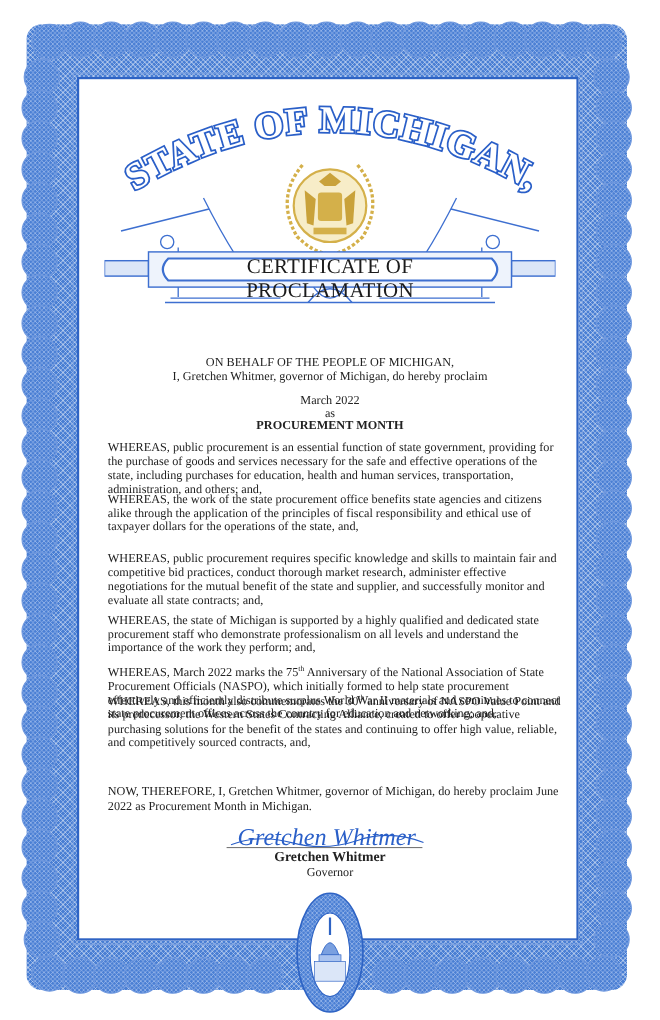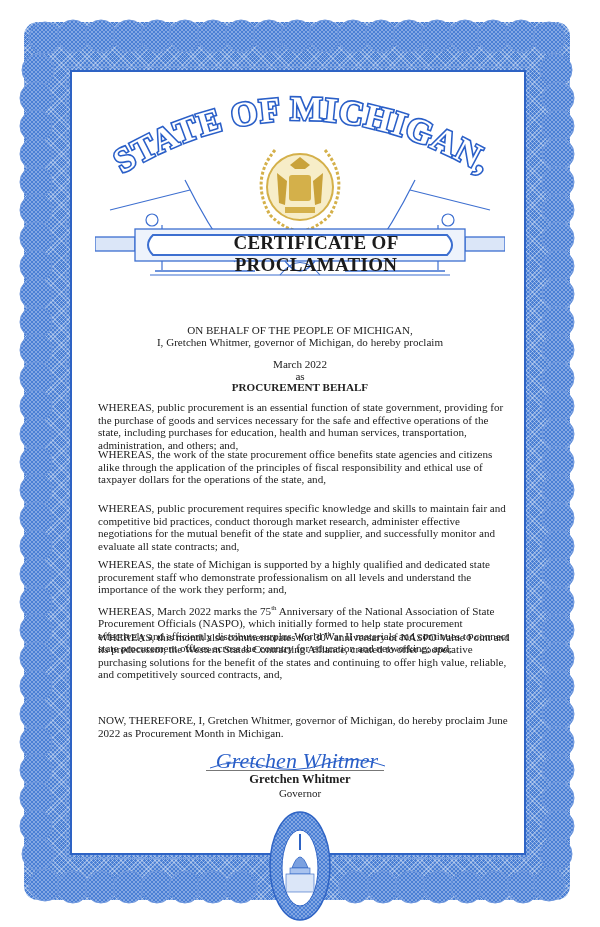--- a/index.html
+++ b/index.html
@@ -18,22 +18,22 @@
     background:#ffffff; border:2px solid #2e63c4; box-sizing:border-box;
   }
   .inner-line {
     position:absolute; left:66px; top:66px; width:464px; height:793px;
     border:1px solid #7aa0e0; box-sizing:border-box; pointer-events:none;
   }
   .title-svg { position:absolute; left:100px; top:95px; width:400px; height:90px; }
   .seal { position:absolute; left:245px; top:135px; width:110px; height:100px; }
   .banner { position:absolute; left:95px; top:225px; width:410px; height:60px; }
   .banner-text {
-    position:absolute; left:166px; top:232px; width:300px; height:24px;
-    text-align:center; font-size:19px; font-weight:700; color:#1b1b1b; letter-spacing:0.3px;
+    position:absolute; left:150px; top:232px; width:300px; height:24px;
+    text-align:center; font-size:19px; font-weight:400; color:#1b1b1b; letter-spacing:0.3px;
     font-family:"Liberation Serif",serif;
   }
   .text { position:absolute; color:#222; font-size:11.1px; line-height:12.6px;margin-top:12px; }
   .center { text-align:center; left:100px; width:400px; }
   .para { left:98px; width:412px; }
   .para b { font-weight:400; }
   .sig-svg { position:absolute; left:205px; top:738px; width:185px; height:40px; }
   .sig-line { position:absolute; left:206px; top:770px; width:178px; height:1px; background:#777; }
   .sig-name { position:absolute; left:200px; top:772px; width:200px; text-align:center; font-size:12.5px; font-weight:700; color:#222; }
   .sig-title { position:absolute; left:200px; top:787px; width:200px; text-align:center; font-size:11px; color:#222; }
@@ -208,21 +208,21 @@
       <path d="M250 46 L350 46"></path>
     <path d="M190 36 Q205 56 220 36"></path>
   </g>
 </svg>
 <div class="banner-text">CERTIFICATE OF PROCLAMATION</div>
 
 <div class="text center" style="top:312px;">ON BEHALF OF THE PEOPLE OF MICHIGAN,</div>
 <div class="text center" style="top:324px;">I, Gretchen Whitmer, governor of Michigan, do hereby proclaim</div>
 <div class="text center" style="top:346px;">March 2022</div>
 <div class="text center" style="top:358px;">as</div>
-<div class="text center" style="top:369px; font-weight:700;">PROCUREMENT BEHALF</div>
+<div class="text center" style="top:369px; font-weight:700;">PROCUREMENT MONTH</div>
 
 <div class="text para" style="top:389px;">
   <b>WHEREAS,</b><span> public procurement is an essential function of state government, providing for the purchase of goods and services necessary for the safe and effective operations of the state, including purchases for education, health and human services, transportation, administration, and others; and,</span>
 </div>
 <div class="text para" style="top:436px;">
   <b>WHEREAS,</b><span> the work of the state procurement office benefits state agencies and citizens alike through the application of the principles of fiscal responsibility and ethical use of taxpayer dollars for the operations of the state, and,</span>
 </div>
 <div class="text para" style="top:490px;">
   <b>WHEREAS,</b><span> public procurement requires specific knowledge and skills to maintain fair and competitive bid practices, conduct thorough market research, administer effective negotiations for the mutual benefit of the state and supplier, and successfully monitor and evaluate all state contracts; and,</span>
 </div>

